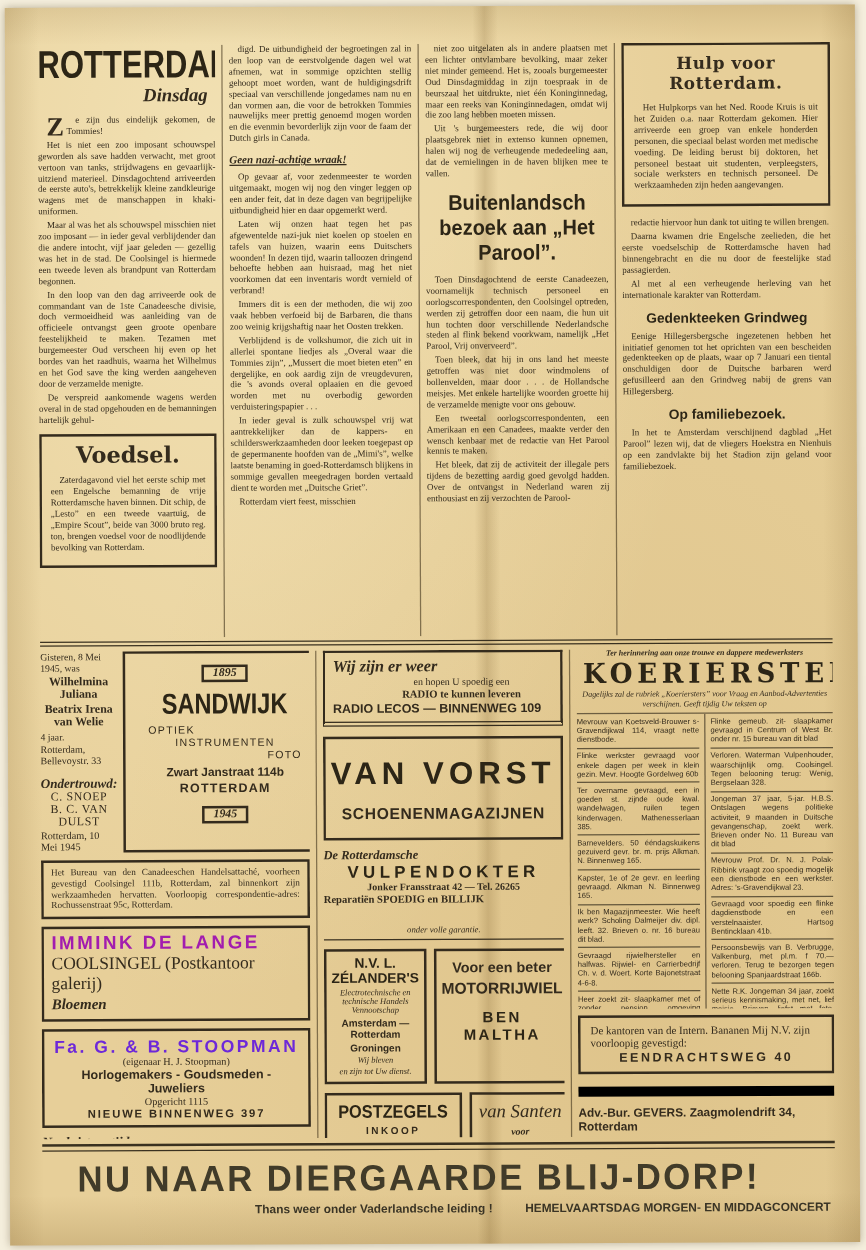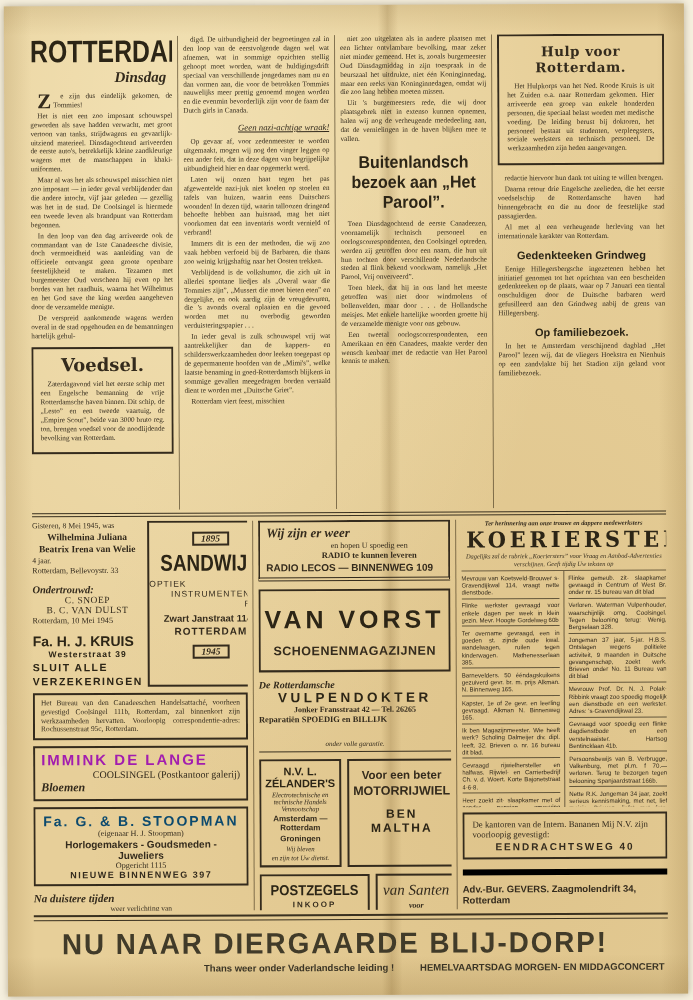--- a/index.html
+++ b/index.html
@@ -19,21 +19,21 @@
   .editorial{display:flex;height:474px;overflow:hidden;}
   .col{overflow:hidden;}
   .c1{width:142px;} .c2{width:146px;} .c3{width:146px;} .c4{flex:1;}
   .vrule{width:1px;background:rgba(74,60,34,.65);margin:0 5px;}
   .editorial p, .col p{margin:0 0 2px;font-size:7.2px;line-height:8.9px;text-align:justify;text-indent:7px;}
   .h-rotterdam{font-family:"Liberation Sans",sans-serif;font-weight:bold;font-size:31px;line-height:32px;
        margin:0;transform:scaleX(.8);transform-origin:left center;white-space:nowrap;color:#2c2516;}
   .dateline{font-style:italic;font-weight:bold;font-size:15px;text-align:right;margin:1px 6px 6px 0;}
   .dropcap::first-letter{float:left;font-size:21px;line-height:16px;padding:1px 2px 0 0;font-weight:bold;text-indent:0;}
   .dropcap{text-indent:0;}
-  .crosshead{font-style:italic;font-weight:normal;font-size:8.8px;text-align:right;margin:7px 0 5px;
+  .crosshead{font-style:italic;font-weight:bold;font-size:8.8px;text-align:left;margin:7px 0 5px;
        text-decoration:underline;}
   .box{border:2px solid #342b1d;}
   .voedsel{margin-top:7px;padding:5px 7px 7px;}
   .voedsel h2{font-family:"DejaVu Serif",serif;font-weight:bold;font-size:18px;text-align:center;margin:0 0 5px;}
   .h-bezoek{font-family:"Liberation Sans",sans-serif;font-weight:bold;font-size:17px;line-height:20px;
        text-align:center;margin:9px 0 7px;transform:scaleX(.94);color:#2c2516;}
   .hulp{padding:6px 8px 8px;margin-bottom:9px;}
   .hulp h2{font-family:"DejaVu Serif",serif;font-weight:bold;font-size:13.5px;text-align:center;
        letter-spacing:.5px;margin:1px 0 7px;}
   .c4 h3{font-family:"Liberation Sans",sans-serif;font-weight:bold;font-size:11px;text-align:center;margin:8px 0 4px;color:#2c2516;}
@@ -54,37 +54,37 @@
   .fam .f4{font-size:7.8px;margin-top:2px;}
   .fam .f5{font-size:8px;margin-top:1px;}
   .betro{margin-top:9px;}
   .betro .t{font-weight:bold;font-style:italic;font-size:10.5px;}
   .betro .n{font-size:9.5px;text-align:center;letter-spacing:.5px;}
   .betro .pl{font-size:8.2px;margin-top:1px;}
   .kruis{margin-top:8px;font-family:"Liberation Sans",sans-serif;font-weight:bold;color:#2c2516;}
   .kruis .k1{font-size:14px;}
   .kruis .k2{font-size:8.5px;text-align:center;letter-spacing:1px;}
   .kruis .k3{font-size:10.5px;letter-spacing:1.5px;margin-top:2px;}
-  .sand{flex:1;padding:5px 0;text-align:center;}
+  .sand{flex:1;padding:5px 18px;text-align:center;}
   .yr{display:inline-block;border:2px solid #342b1d;padding:0 7px;font-weight:bold;font-style:italic;font-size:9.5px;}
   .sand .nm{font-family:"Liberation Sans",sans-serif;font-weight:bold;font-size:23px;line-height:26px;
        transform:scaleX(.82);margin:4px 0 3px;color:#2c2516;}
   .sand .o1{font-family:"Liberation Sans",sans-serif;font-size:8.5px;letter-spacing:1px;text-align:left;}
   .sand .o2{font-family:"Liberation Sans",sans-serif;font-size:8.5px;letter-spacing:1px;}
   .sand .o3{font-family:"Liberation Sans",sans-serif;font-size:8.5px;letter-spacing:1px;text-align:right;}
   .sand .ad1{font-family:"Liberation Sans",sans-serif;font-weight:bold;font-size:9.5px;margin-top:4px;}
   .sand .ad2{font-family:"Liberation Sans",sans-serif;font-weight:bold;font-size:10px;letter-spacing:1px;margin:2px 0 4px;}
   .bureau{margin-top:6px;padding:4px 6px;}
   .bureau p{font-size:7.4px;line-height:8.8px;text-align:justify;margin:0;text-indent:0;}
   .immink{margin-top:6px;padding:3px 6px 4px;}
   .immink .nm{font-family:"Liberation Sans",sans-serif;font-weight:bold;font-size:15px;letter-spacing:2px;color:#a21caf;}
-  .immink .ad{font-size:10px;text-align:right;margin-top:1px;}
+  .immink .ad{font-size:14px;margin-top:1px;}
   .immink .sub{font-weight:bold;font-style:italic;font-size:12px;}
   .stoop{margin-top:6px;padding:4px 6px;text-align:center;}
-  .stoop .nm{font-family:"Liberation Sans",sans-serif;font-weight:bold;font-size:14px;letter-spacing:2px;color:#0c4a6e;}
+  .stoop .nm{font-family:"Liberation Sans",sans-serif;font-weight:bold;font-size:14px;letter-spacing:2px;color:#6d28d9;}
   .stoop .ow{font-size:8.2px;}
   .stoop .tr{font-family:"Liberation Sans",sans-serif;font-weight:bold;font-size:10px;margin-top:1px;}
   .stoop .fd{font-size:8.2px;}
   .stoop .ad{font-family:"Liberation Sans",sans-serif;font-weight:bold;font-size:9px;letter-spacing:1.5px;}
   .volks{margin-top:6px;}
   .volks .v1{font-weight:bold;font-style:italic;font-size:11px;}
   .volks .v2{font-size:7.5px;text-align:center;}
 
   .lecos{border:2px solid #342b1d;border-bottom:4px double #342b1d;padding:3px 6px 4px;}
   .lecos .l1{font-weight:bold;font-style:italic;font-size:13px;}
@@ -128,21 +128,21 @@
   .kc{flex:1;overflow:hidden;}
   .kc.l{padding-right:4px;border-right:1px solid rgba(58,49,32,.7);}
   .kc.r{padding-left:4px;}
   .kitem{font-family:"Liberation Sans",sans-serif;font-size:6.1px;line-height:7.2px;text-align:justify;
        padding:2.5px 0;border-bottom:1px solid rgba(58,49,32,.75);margin:0;}
   .kitem:last-child{border-bottom:none;}
   .banan{margin-top:5px;padding:5px 8px;}
   .banan .b1{font-size:8.8px;line-height:10px;}
   .banan .b2{font-family:"Liberation Sans",sans-serif;font-weight:bold;font-size:10px;letter-spacing:2px;text-align:center;margin-top:2px;}
   .gevers{font-family:"Liberation Sans",sans-serif;font-weight:bold;font-size:9.5px;margin-top:10px;
-       border-top:6px solid #000000;padding-top:8px;}
+       border-top:8px solid #000000;padding-top:8px;}
 
   
   .footer{padding-top:2px;}
   .foot-head{font-family:"Liberation Sans",sans-serif;font-weight:bold;font-size:29px;letter-spacing:2px;
        color:#413b29;transform:scaleX(.96);transform-origin:left;white-space:nowrap;margin-left:28px;}
   .foot-sub{display:flex;gap:26px;margin:2px 0 0 170px;font-family:"Liberation Sans",sans-serif;
        font-weight:bold;font-size:9.5px;color:#3a3425;}
 </style>
 </head>
 <body>
@@ -176,29 +176,30 @@
       <p>Rotterdam viert feest, misschien</p>
     </div>
     <div class="vrule"></div>
     <div class="col c3">
       <p>niet zoo uitgelaten als in andere plaatsen met een lichter ontvlambare bevolking, maar zeker niet minder gemeend. Het is, zooals burgemeester Oud Dinsdagmiddag in zijn toespraak in de beurszaal het uitdrukte, niet één Koninginnedag, maar een reeks van Koninginnedagen, omdat wij die zoo lang hebben moeten missen.</p>
       <p>Uit 's burgemeesters rede, die wij door plaatsgebrek niet in extenso kunnen opnemen, halen wij nog de verheugende mededeeling aan, dat de vernielingen in de haven blijken mee te vallen.</p>
       <h2 class="h-bezoek">Buitenlandsch bezoek aan „Het Parool”.</h2>
       <p>Toen Dinsdagochtend de eerste Canadeezen, voornamelijk technisch personeel en oorlogscorrespondenten, den Coolsingel optreden, werden zij getroffen door een naam, die hun uit hun tochten door verschillende Nederlandsche steden al flink bekend voorkwam, namelijk „Het Parool, Vrij onverveerd”.</p>
       <p>Toen bleek, dat hij in ons land het meeste getroffen was niet door windmolens of bollenvelden, maar door . . . de Hollandsche meisjes. Met enkele hartelijke woorden groette hij de verzamelde menigte voor ons gebouw.</p>
       <p>Een tweetal oorlogscorrespondenten, een Amerikaan en een Canadees, maakte verder den wensch kenbaar met de redactie van Het Parool kennis te maken.</p>
+      <p>Het bleek, dat zij de activiteit der illegale pers tijdens de bezetting aardig goed gevolgd hadden. Over de ontvangst in Nederland waren zij enthousiast en zij verzochten de Parool-</p>
     </div>
     <div class="vrule"></div>
     <div class="col c4">
       <div class="box hulp">
         <h2>Hulp voor Rotterdam.</h2>
         <p>Het Hulpkorps van het Ned. Roode Kruis is uit het Zuiden o.a. naar Rotterdam gekomen. Hier arriveerde een groep van enkele honderden personen, die speciaal belast worden met medische voeding. De leiding berust bij doktoren, het personeel bestaat uit studenten, verpleegsters, sociale werksters en technisch personeel. De werkzaamheden zijn heden aangevangen.</p>
       </div>
       <p>redactie hiervoor hun dank tot uiting te willen brengen.</p>
-      <p>Daarna retour drie Engelsche zeelieden, die het eerste voedselschip de Rotterdamsche haven had binnengebracht en die nu door de feestelijke stad passagierden.</p>
+      <p>Daarna kwamen drie Engelsche zeelieden, die het eerste voedselschip de Rotterdamsche haven had binnengebracht en die nu door de feestelijke stad passagierden.</p>
       <p>Al met al een verheugende herleving van het internationale karakter van Rotterdam.</p>
       <h3>Gedenkteeken Grindweg</h3>
       <p>Eenige Hillegersbergsche ingezetenen hebben het initiatief genomen tot het oprichten van een bescheiden gedenkteeken op de plaats, waar op 7 Januari een tiental onschuldigen door de Duitsche barbaren werd gefusilleerd aan den Grindweg nabij de grens van Hillegersberg.</p>
       <h3>Op familiebezoek.</h3>
       <p>In het te Amsterdam verschijnend dagblad „Het Parool” lezen wij, dat de vliegers Hoekstra en Nienhuis op een zandvlakte bij het Stadion zijn geland voor familiebezoek.</p>
     </div>
   </div>
 
   <div class="hr1"></div>
 
@@ -213,26 +214,20 @@
             <div class="f2">Beatrix Irena van Welie</div>
             <div class="f4">4 jaar.</div>
             <div class="f5">Rotterdam, Bellevoystr. 33</div>
           </div>
           <div class="betro">
             <div class="t">Ondertrouwd:</div>
             <div class="n">C. SNOEP</div>
             <div class="n">B. C. VAN DULST</div>
             <div class="pl">Rotterdam, 10 Mei 1945</div>
           </div>
-          <div class="kruis">
-            <div class="k1">Fa. H. J. KRUIS</div>
-            <div class="k2">Westerstraat 39</div>
-            <div class="k3">SLUIT ALLE</div>
-            <div class="k3">VERZEKERINGEN</div>
-          </div>
         </div>
         <div class="box sand">
           <span class="yr">1895</span>
           <div class="nm">SANDWIJK</div>
           <div class="o1">OPTIEK</div>
           <div class="o2">INSTRUMENTEN</div>
           <div class="o3">FOTO</div>
           <div class="ad1">Zwart Janstraat 114b</div>
           <div class="ad2">ROTTERDAM</div>
           <span class="yr">1945</span>

